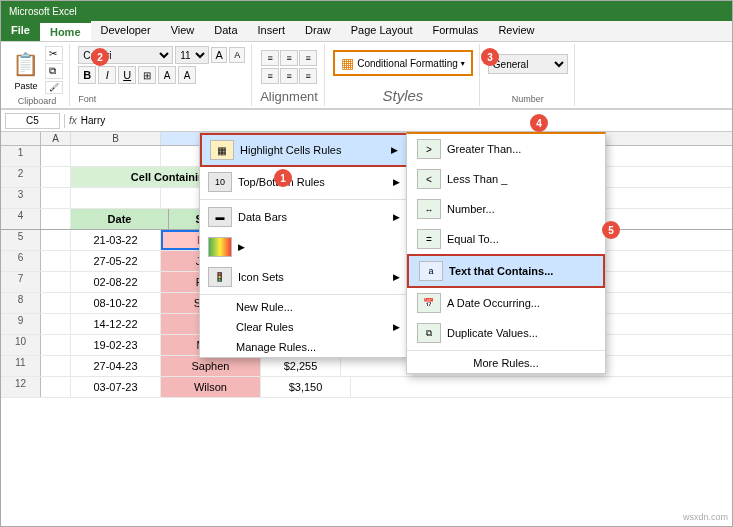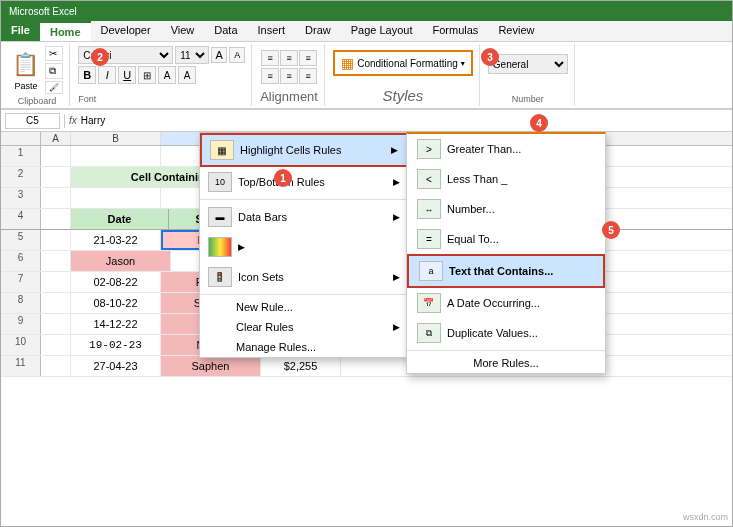--- a/index.html
+++ b/index.html
@@ -158,20 +158,21 @@
       <div style="width:40px;min-width:40px;background:#f2f2f2;border-right:1px solid #bbb;text-align:center;font-size:10px;color:#555;padding:1px 0;">5</div>
       <div style="width:30px;border-right:1px solid #e8e8e8;height:20px;"></div>
       <div style="width:90px;border-right:1px solid #e8e8e8;height:20px;font-size:11px;display:flex;align-items:center;justify-content:center;">21-03-22</div>
       <div style="width:100px;border-right:1px solid #e8e8e8;height:20px;background:#ffc7c7;color:#c0392b;font-size:11px;display:flex;align-items:center;justify-content:center;outline:2px solid #1a73e8;outline-offset:-2px;">Harry</div>
       <div style="width:90px;border-right:1px solid #e8e8e8;height:20px;font-size:11px;display:flex;align-items:center;justify-content:center;">$5,000</div>
     </div>
 
     <div style="display:flex;border-bottom:1px solid #e8e8e8;">
       <div style="width:40px;min-width:40px;background:#f2f2f2;border-right:1px solid #bbb;text-align:center;font-size:10px;color:#555;padding:1px 0;">6</div>
       <div style="width:30px;border-right:1px solid #e8e8e8;height:20px;"></div>
+      <div style="width:90px;border-right:1px solid #e8e8e8;height:20px;font-size:11px;display:flex;align-items:center;justify-content:center;">27-05-22</div>
       <div style="width:100px;border-right:1px solid #e8e8e8;height:20px;background:#f5b8b8;font-size:11px;display:flex;align-items:center;justify-content:center;">Jason</div>
       <div style="width:90px;border-right:1px solid #e8e8e8;height:20px;font-size:11px;display:flex;align-items:center;justify-content:center;">$2,150</div>
     </div>
 
     <div style="display:flex;border-bottom:1px solid #e8e8e8;">
       <div style="width:40px;min-width:40px;background:#f2f2f2;border-right:1px solid #bbb;text-align:center;font-size:10px;color:#555;padding:1px 0;">7</div>
       <div style="width:30px;border-right:1px solid #e8e8e8;height:20px;"></div>
       <div style="width:90px;border-right:1px solid #e8e8e8;height:20px;font-size:11px;display:flex;align-items:center;justify-content:center;">02-08-22</div>
       <div style="width:100px;border-right:1px solid #e8e8e8;height:20px;background:#f5b8b8;font-size:11px;display:flex;align-items:center;justify-content:center;">Potter</div>
       <div style="width:90px;border-right:1px solid #e8e8e8;height:20px;font-size:11px;display:flex;align-items:center;justify-content:center;">$4,510</div>
@@ -189,33 +190,40 @@
       <div style="width:40px;min-width:40px;background:#f2f2f2;border-right:1px solid #bbb;text-align:center;font-size:10px;color:#555;padding:1px 0;">9</div>
       <div style="width:30px;border-right:1px solid #e8e8e8;height:20px;"></div>
       <div style="width:90px;border-right:1px solid #e8e8e8;height:20px;font-size:11px;display:flex;align-items:center;justify-content:center;">14-12-22</div>
       <div style="width:100px;border-right:1px solid #e8e8e8;height:20px;background:#f5b8b8;font-size:11px;display:flex;align-items:center;justify-content:center;">Gill</div>
       <div style="width:90px;border-right:1px solid #e8e8e8;height:20px;font-size:11px;display:flex;align-items:center;justify-content:center;">$2,100</div>
     </div>
 
     <div style="display:flex;border-bottom:1px solid #e8e8e8;">
       <div style="width:40px;min-width:40px;background:#f2f2f2;border-right:1px solid #bbb;text-align:center;font-size:10px;color:#555;padding:1px 0;">10</div>
       <div style="width:30px;border-right:1px solid #e8e8e8;height:20px;"></div>
-      <div style="width:90px;border-right:1px solid #e8e8e8;height:20px;font-size:11px;display:flex;align-items:center;justify-content:center;font-family:Liberation Mono, monospace;">19-02-23</div>
+      <div style="width:90px;border-right:1px solid #e8e8e8;height:20px;font-size:11px;display:flex;align-items:center;justify-content:center;">19-02-23</div>
       <div style="width:100px;border-right:1px solid #e8e8e8;height:20px;background:#f5b8b8;font-size:11px;display:flex;align-items:center;justify-content:center;">Merry</div>
       <div style="width:90px;border-right:1px solid #e8e8e8;height:20px;font-size:11px;display:flex;align-items:center;justify-content:center;">$2,175</div>
     </div>
 
     <div style="display:flex;border-bottom:1px solid #e8e8e8;">
       <div style="width:40px;min-width:40px;background:#f2f2f2;border-right:1px solid #bbb;text-align:center;font-size:10px;color:#555;padding:1px 0;">11</div>
       <div style="width:30px;border-right:1px solid #e8e8e8;height:20px;"></div>
       <div style="width:90px;border-right:1px solid #e8e8e8;height:20px;font-size:11px;display:flex;align-items:center;justify-content:center;">27-04-23</div>
       <div style="width:100px;border-right:1px solid #e8e8e8;height:20px;background:#f5b8b8;font-size:11px;display:flex;align-items:center;justify-content:center;">Saphen</div>
       <div style="width:80px;border-right:1px solid #e8e8e8;height:20px;font-size:11px;display:flex;align-items:center;justify-content:center;">$2,255</div>
     </div>
 
+    <div style="display:flex;border-bottom:1px solid #e8e8e8;">
+      <div style="width:40px;min-width:40px;background:#f2f2f2;border-right:1px solid #bbb;text-align:center;font-size:10px;color:#555;padding:1px 0;">12</div>
+      <div style="width:30px;border-right:1px solid #e8e8e8;height:20px;"></div>
+      <div style="width:90px;border-right:1px solid #e8e8e8;height:20px;font-size:11px;display:flex;align-items:center;justify-content:center;">03-07-23</div>
+      <div style="width:100px;border-right:1px solid #e8e8e8;height:20px;background:#f5b8b8;font-size:11px;display:flex;align-items:center;justify-content:center;">Wilson</div>
+      <div style="width:90px;border-right:1px solid #e8e8e8;height:20px;font-size:11px;display:flex;align-items:center;justify-content:center;">$3,150</div>
+    </div>
 
     <div style="position:absolute;top:0px;left:198px;background:white;border:1px solid #ccc;box-shadow:2px 4px 8px rgba(0,0,0,0.25);width:210px;z-index:20;">
 
       <div style="display:flex;align-items:center;gap:6px;padding:5px 8px;font-size:11px;cursor:pointer;border:2px solid #c0392b;background:#cce4ff;">
         <div style="width:24px;height:20px;background:#fff0c0;border:1px solid #bbb;display:flex;align-items:center;justify-content:center;font-size:10px;flex-shrink:0;">▦</div>
         <span style="flex:1;">Highlight Cells Rules</span>
         <span style="font-size:9px;">▶</span>
       </div>
 
       <div style="display:flex;align-items:center;gap:6px;padding:5px 8px;font-size:11px;cursor:pointer;">

